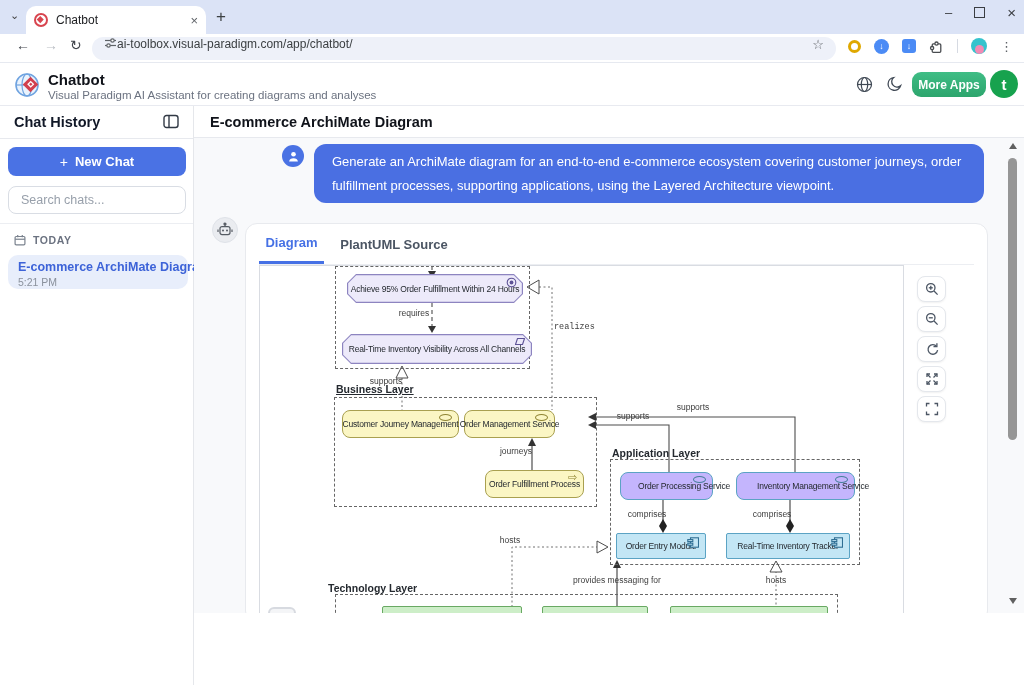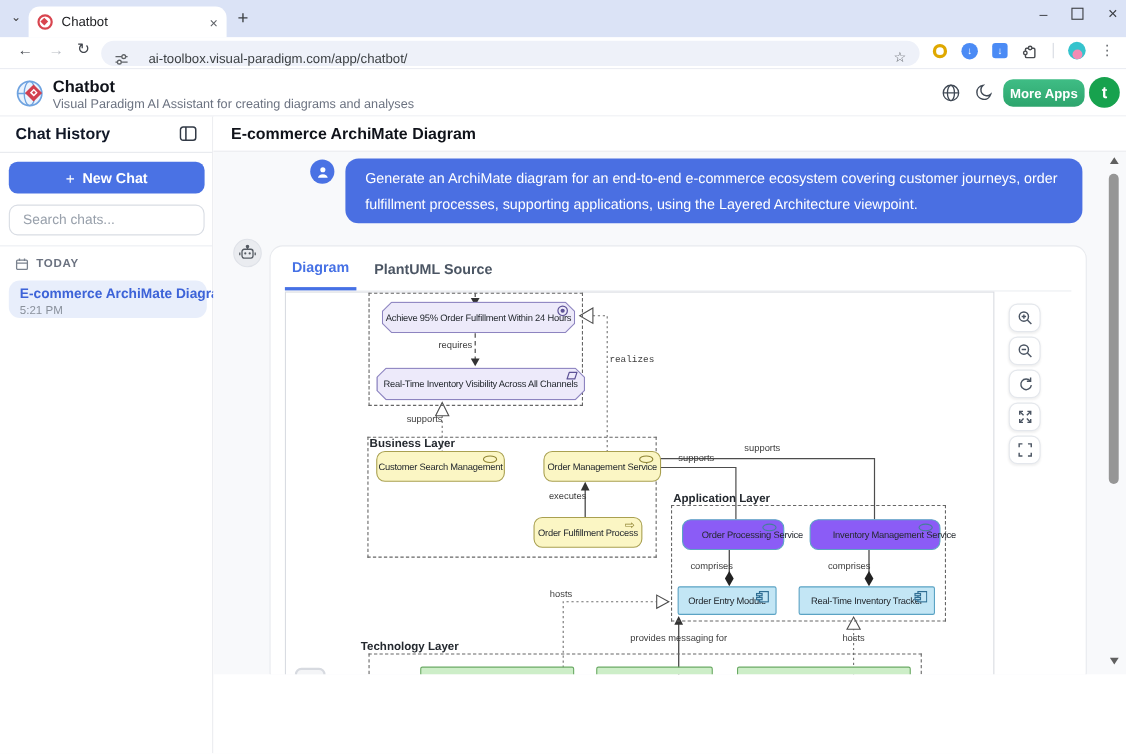--- a/index.html
+++ b/index.html
@@ -21,21 +21,21 @@
   .chev{position:absolute;left:10px;top:9px;font-size:11px;color:#444;}
   .newtab{position:absolute;left:216px;top:7px;font-size:17px;color:#3c4043;}
   .winbtns{position:absolute;right:8px;top:4px;display:flex;gap:22px;align-items:center;color:#3a3d42;}
   .winbtns .mini{font-size:13px;}
   .winbtns .sq{width:9px;height:9px;border:1.2px solid #3a3d42;display:inline-block;}
   .winbtns .x{font-size:15px;}
 
   .toolbar{position:absolute;left:0;top:34px;width:1024px;height:29px;background:#fff;border-bottom:1px solid #e6e9f0;box-sizing:border-box;}
   .navic{position:absolute;top:3px;font-size:14px;color:#41454c;}
   .urlbar{position:absolute;left:92px;top:3px;width:744px;height:23px;background:#eef1f9;border-radius:13px;
-          display:flex;align-items:flex-end;padding:0 12px;box-sizing:border-box;gap:18px;}
+          display:flex;align-items:flex-start;padding:0 12px;box-sizing:border-box;gap:0;}
   .url{font-size:12px;color:#3c4043;flex:1;}
   .star{font-size:13px;color:#5f6368;}
   .ext{position:absolute;top:4px;display:flex;align-items:center;}
   .dot3{font-size:13px;color:#5f6368;letter-spacing:0;}
   .ring{width:13px;height:13px;border-radius:50%;border:3.5px solid #dfa800;box-sizing:border-box;}
   .bluec{width:15px;height:15px;border-radius:50%;background:#4b8bf5;color:#fff;font-size:9px;
          display:flex;align-items:center;justify-content:center;font-weight:bold;}
   .blues{width:14px;height:14px;border-radius:3px;background:#4b8bf5;color:#fff;font-size:9px;
          display:flex;align-items:center;justify-content:center;font-weight:bold;}
   .sep{width:1px;height:14px;background:#d6dae2;}
@@ -91,21 +91,21 @@
   .tab-active{left:0;width:65px;color:#4671e5;font-weight:bold;border-bottom:3px solid #4671e5;box-sizing:border-box;}
   .tab-idle{left:80px;width:110px;color:#4b5563;font-weight:bold;}
 
   .canvas{position:absolute;left:13px;top:41px;width:645px;height:360px;background:#fff;
           border:1px solid #d9dce2;box-sizing:border-box;overflow:hidden;}
   .group{position:absolute;border:1.5px dashed #666;box-sizing:border-box;}
   .glabel{position:absolute;font-size:10.5px;font-weight:bold;color:#24292f;white-space:nowrap;}
   .node{position:absolute;display:flex;align-items:center;justify-content:center;font-size:8.5px;letter-spacing:-.2px;
         color:#24292f;text-align:center;box-sizing:border-box;white-space:nowrap;}
   .n-yellow{background:#fbf6c4;border:1.3px solid #a9a050;border-radius:8px;}
-  .n-blue-r{background:#8b5cf6;border:1.3px solid #5ba3c4;border-radius:8px;padding-left:35px;}
+  .n-blue-r{background:#c4b5fd;border:1.3px solid #5ba3c4;border-radius:8px;padding-left:35px;}
   .n-blue-s{background:#c3e6f5;border:1.3px solid #5ba3c4;border-radius:2px;}
   .n-green{background:#cdeec8;border:1.3px solid #69a963;border-radius:2px;}
   .oct{position:absolute;}
   .oct .oshell{position:absolute;inset:0;background:#8d84c0;
       clip-path:polygon(9px 0,calc(100% - 9px) 0,100% 9px,100% calc(100% - 9px),calc(100% - 9px) 100%,9px 100%,0 calc(100% - 9px),0 9px);}
   .oct .ofill{position:absolute;inset:1.2px;background:#edeafa;
       clip-path:polygon(8px 0,calc(100% - 8px) 0,100% 8px,100% calc(100% - 8px),calc(100% - 8px) 100%,8px 100%,0 calc(100% - 8px),0 8px);
       display:flex;align-items:center;justify-content:center;font-size:8.5px;letter-spacing:-.2px;color:#24292f;white-space:nowrap;}
   .nicon{position:absolute;top:3px;right:6px;}
   .oval-b{width:13px;height:7px;border:1.3px solid #8f8433;border-radius:50%;box-sizing:border-box;}
@@ -338,28 +338,28 @@
           <div class="oct" style="left:82px;top:68px;width:190px;height:30px;">
             <div class="oshell"></div>
             <div class="ofill">
                 <span>Real-Time Inventory Visibility Across All Channels</span>
               </div>
             <svg class="nicon" width="12" height="9" viewBox="0 0 12 9">
               <path d="M1.5,7.5 L3.5,1.5 L10.5,1.5 L8.5,7.5 Z" fill="none" stroke="#5d5296" stroke-width="1.1" stroke-linejoin="round"></path>
             </svg>
           </div>
 
-          <span class="glabel" style="left:76px;top:131px;">Business Layer</span>
+          <span class="glabel" style="left:76px;top:117px;text-decoration:underline;">Business Layer</span>
           <div class="group" style="left:74px;top:131px;width:263px;height:110px;"></div>
 
           <div class="node n-yellow" style="left:82px;top:144px;width:117px;height:28px;">
-            <span>Customer Search Management</span>
+            <span>Customer Journey Management</span>
             <span class="nicon oval-b"></span>
           </div>
-          <div class="node n-yellow" style="left:234px;top:144px;width:107px;height:28px;">
+          <div class="node n-yellow" style="left:204px;top:144px;width:91px;height:28px;">
             <span>Order Management Service</span>
             <span class="nicon oval-b"></span>
           </div>
           <div class="node n-yellow" style="left:225px;top:204px;width:99px;height:28px;">
             <span>Order Fulfillment Process</span>
             <span class="nicon proc">⇨</span>
           </div>
 
           <span class="glabel" style="left:352px;top:181px;">Application Layer</span>
           <div class="group" style="left:350px;top:193px;width:250px;height:106px;"></div>
@@ -395,21 +395,21 @@
 
           <span class="glabel" style="left:68px;top:316px;">Technology Layer</span>
           <div class="group" style="left:75px;top:328px;width:503px;height:40px;"></div>
           <div class="node n-green" style="left:122px;top:340px;width:140px;height:24px;"></div>
           <div class="node n-green" style="left:282px;top:340px;width:106px;height:24px;"></div>
           <div class="node n-green" style="left:410px;top:340px;width:158px;height:24px;"></div>
 
           <span class="elabel" style="left:132px;top:42px;width:44px;">requires</span>
           <span class="elabel" style="left:294px;top:56px;width:40px;text-align:left;font-family:Liberation Mono, monospace;">realizes</span>
           <span class="elabel" style="left:104px;top:110px;width:44px;">supports</span>
-          <span class="elabel" style="left:230px;top:180px;width:52px;">executes</span>
+          <span class="elabel" style="left:230px;top:180px;width:52px;">journeys</span>
           <span class="elabel" style="left:398px;top:136px;width:70px;">supports</span>
           <span class="elabel" style="left:338px;top:145px;width:70px;">supports</span>
           <span class="elabel" style="left:355px;top:243px;width:64px;">comprises</span>
           <span class="elabel" style="left:480px;top:243px;width:64px;">comprises</span>
           <span class="elabel" style="left:228px;top:269px;width:44px;">hosts</span>
           <span class="elabel" style="left:305px;top:309px;width:104px;">provides messaging for</span>
           <span class="elabel" style="left:494px;top:309px;width:44px;">hosts</span>
         </div>
 
         <div class="ctrlcol">

